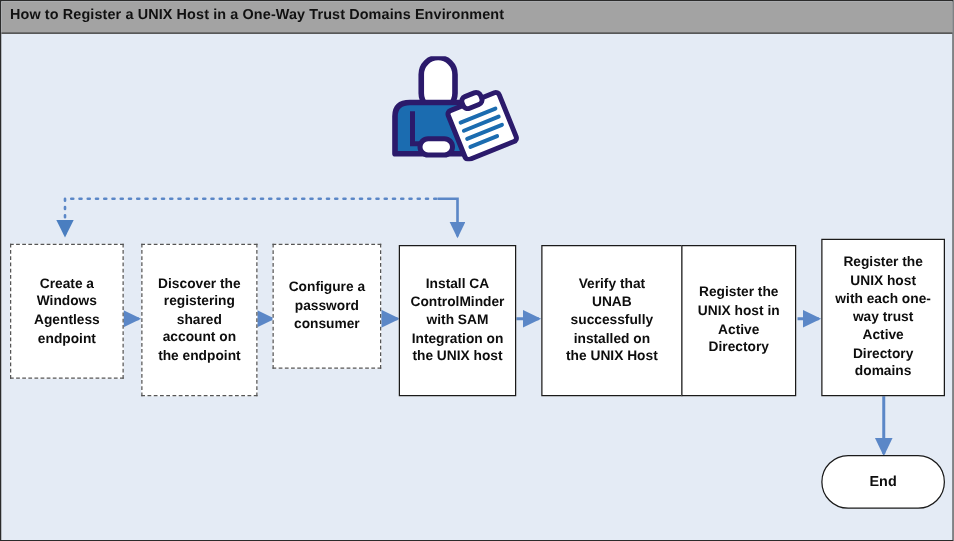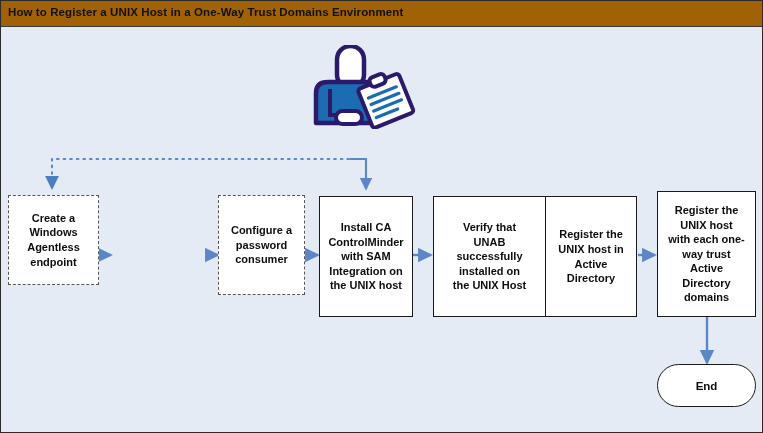--- a/index.html
+++ b/index.html
@@ -19,21 +19,21 @@
     background: #e4ebf5;
     overflow: hidden;
   }
   #title-bar {
     position: absolute;
     left: 0;
     top: 0;
     width: 763px;
     height: 26px;
     box-sizing: border-box;
-    background: #a16207;
+    background: #a3a3a3;
     border-bottom: 1px solid #3a3a3a;
   }
   #title-text {
     position: absolute;
     left: 7px;
     top: 5px;
     font-size: 11.5px;
     font-weight: bold;
     color: #111111;
     letter-spacing: 0.1px;
@@ -184,29 +184,38 @@
         <line x1="65" y1="53" x2="95" y2="53"></line>
         <line x1="65" y1="60" x2="95" y2="60"></line>
         <line x1="65" y1="67" x2="88" y2="67"></line>
       </g>
     </g>
 
     <rect x="30" y="66" width="26" height="13" rx="6.5" fill="#ffffff" stroke="#2b1a6b" stroke-width="4"></rect>
   </svg>
 
 
-  <div class="node dashed" style="left:7px; top:194px; width:91px; height:90px;">
+  <div class="node dashed" style="left:7px; top:194px; width:91px; height:108px;">
     <div>
       <span>Create a</span>
       <span>Windows</span>
       <span>Agentless</span>
       <span>endpoint</span>
     </div>
   </div>
 
+  <div class="node dashed" style="left:112px; top:194px; width:93px; height:122px;">
+    <div>
+      <span>Discover the</span>
+      <span>registering</span>
+      <span>shared</span>
+      <span>account on</span>
+      <span>the endpoint</span>
+    </div>
+  </div>
 
   <div class="node dashed" style="left:217px; top:194px; width:87px; height:100px;">
     <div>
       <span>Configure a</span>
       <span>password</span>
       <span>consumer</span>
     </div>
   </div>
 
   <div class="node solid" style="left:318px; top:195px; width:94px; height:121px;">

